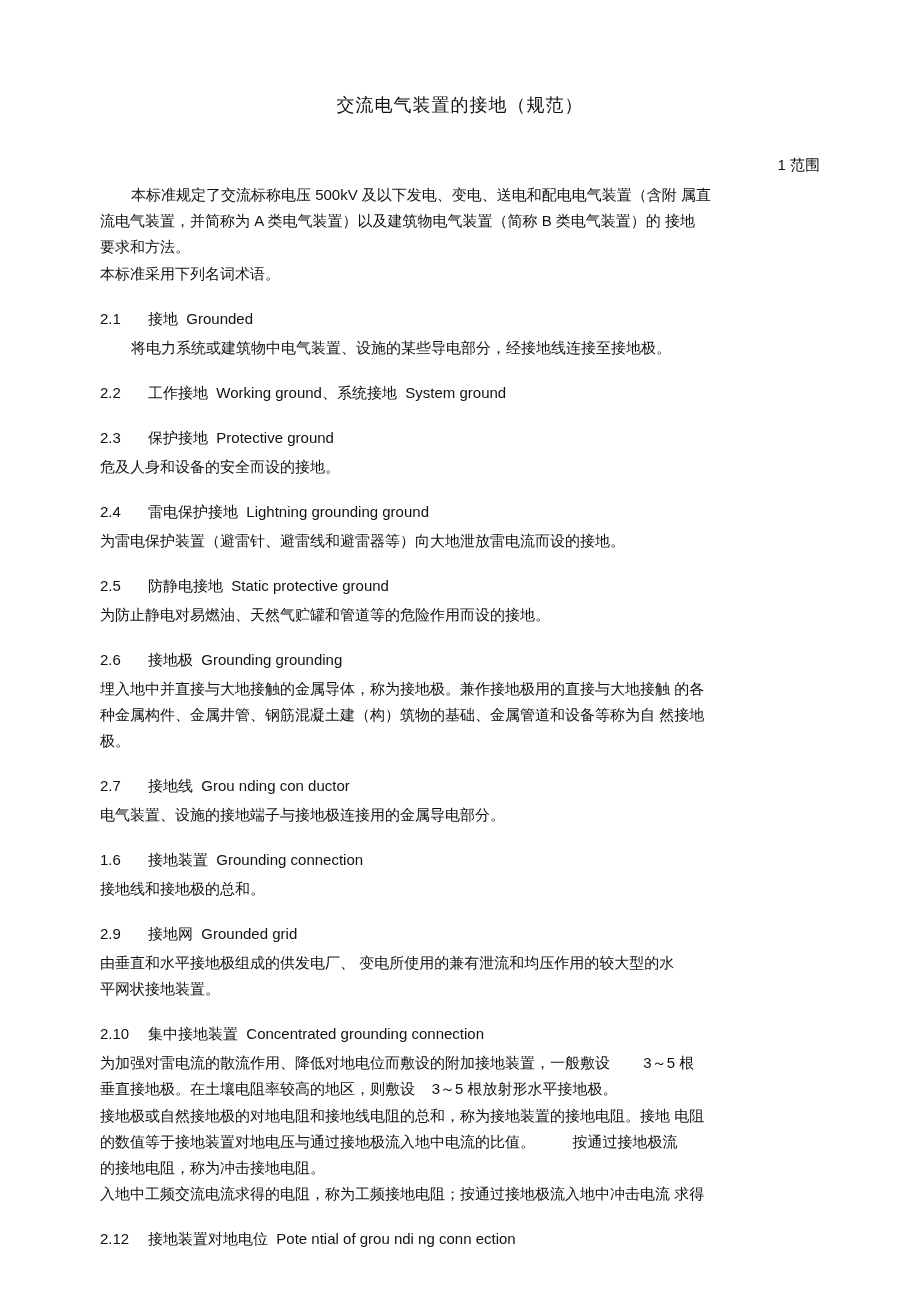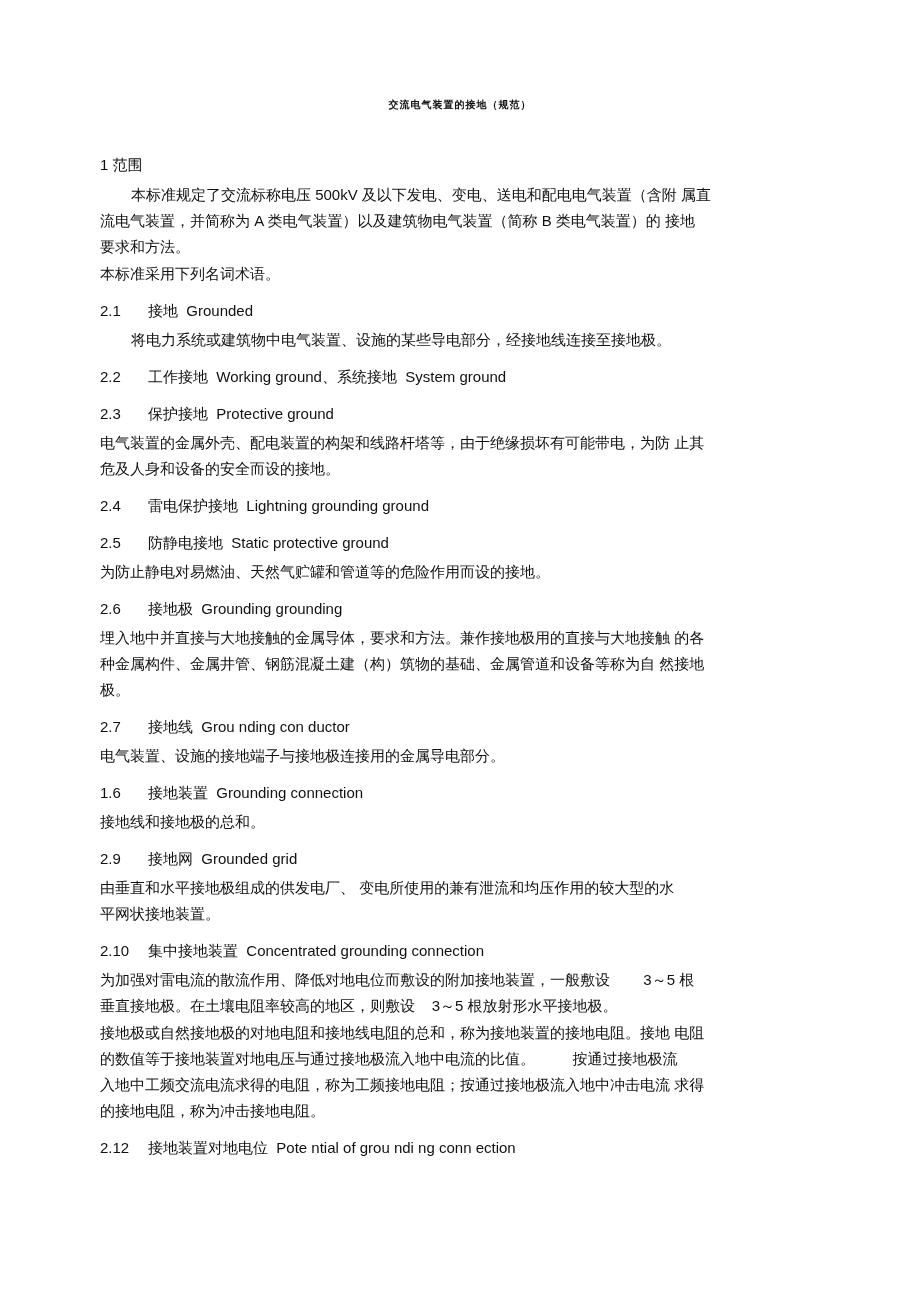--- a/index.html
+++ b/index.html
@@ -16,36 +16,37 @@
   }
   .page {
     box-sizing: border-box;
     width: 920px;
     height: 1303px;
     padding: 92px 100px 40px 100px;
     background: #ffffff;
   }
   .doc-title {
     text-align: center;
-    font-size: 10px;
-    font-weight: bold;
+    font-size: 18px;
+    font-weight: normal;
     line-height: 26px;
     margin: 0 0 34px 0;
     letter-spacing: 1px;
   }
   .block { margin: 0; }
   .block.section {
     font-size: 15px;
     line-height: 26px;
     margin: 11px 0 4px 0;
+    text-align: right;
   }
   .block.term {
     font-size: 15px;
     line-height: 26px;
-    margin: 11px 0 3px 0;
+    margin: 19px 0 3px 0;
     white-space: pre-wrap;
   }
   .term-num {
     display: inline-block;
     min-width: 48px;
   }
   .block.body { margin: 1px 0 1px 0; }
   .line {
     font-size: 15px;
     line-height: 26px;
@@ -70,31 +71,33 @@
       <div class="block body">
         <div class="line">本标准采用下列名词术语。</div>
       </div>
       <div class="block term"><span class="term-num">2.1</span><span class="term-text">接地  Grounded</span></div>
       <div class="block body">
         <div class="line indent">将电力系统或建筑物中电气装置、设施的某些导电部分，经接地线连接至接地极。</div>
       </div>
       <div class="block term"><span class="term-num">2.2</span><span class="term-text">工作接地  Working ground、系统接地  System ground</span></div>
       <div class="block term"><span class="term-num">2.3</span><span class="term-text">保护接地  Protective ground</span></div>
       <div class="block body">
-        <div class="line">电气装置的金属外壳、配电装置的构架和线路杆塔等，由于绝缘损坏有可能带电，为防 止其</div>
         <div class="line">危及人身和设备的安全而设的接地。</div>
       </div>
       <div class="block term"><span class="term-num">2.4</span><span class="term-text">雷电保护接地  Lightning grounding ground</span></div>
+      <div class="block body">
+        <div class="line">为雷电保护装置（避雷针、避雷线和避雷器等）向大地泄放雷电流而设的接地。</div>
+      </div>
       <div class="block term"><span class="term-num">2.5</span><span class="term-text">防静电接地  Static protective ground</span></div>
       <div class="block body">
         <div class="line">为防止静电对易燃油、天然气贮罐和管道等的危险作用而设的接地。</div>
       </div>
       <div class="block term"><span class="term-num">2.6</span><span class="term-text">接地极  Grounding grounding</span></div>
       <div class="block body">
-        <div class="line">埋入地中并直接与大地接触的金属导体，要求和方法。兼作接地极用的直接与大地接触 的各</div>
+        <div class="line">埋入地中并直接与大地接触的金属导体，称为接地极。兼作接地极用的直接与大地接触 的各</div>
         <div class="line">种金属构件、金属井管、钢筋混凝土建（构）筑物的基础、金属管道和设备等称为自 然接地</div>
         <div class="line">极。</div>
       </div>
       <div class="block term"><span class="term-num">2.7</span><span class="term-text">接地线  Grou nding con ductor</span></div>
       <div class="block body">
         <div class="line">电气装置、设施的接地端子与接地极连接用的金属导电部分。</div>
       </div>
       <div class="block term"><span class="term-num">1.6</span><span class="term-text">接地装置  Grounding connection</span></div>
       <div class="block body">
         <div class="line">接地线和接地极的总和。</div>
@@ -105,18 +108,18 @@
         <div class="line">平网状接地装置。</div>
       </div>
       <div class="block term"><span class="term-num">2.10</span><span class="term-text">集中接地装置  Concentrated grounding connection</span></div>
       <div class="block body">
         <div class="line">为加强对雷电流的散流作用、降低对地电位而敷设的附加接地装置，一般敷设        3～5 根</div>
         <div class="line">垂直接地极。在土壤电阻率较高的地区，则敷设    3～5 根放射形水平接地极。</div>
       </div>
       <div class="block body">
         <div class="line">接地极或自然接地极的对地电阻和接地线电阻的总和，称为接地装置的接地电阻。接地 电阻</div>
         <div class="line">的数值等于接地装置对地电压与通过接地极流入地中电流的比值。         按通过接地极流</div>
+        <div class="line">的接地电阻，称为冲击接地电阻。</div>
         <div class="line">入地中工频交流电流求得的电阻，称为工频接地电阻；按通过接地极流入地中冲击电流 求得</div>
-        <div class="line">的接地电阻，称为冲击接地电阻。</div>
       </div>
       <div class="block term"><span class="term-num">2.12</span><span class="term-text">接地装置对地电位  Pote ntial of grou ndi ng conn ection</span></div>
     </div>
 </div>
 
 </body></html>

